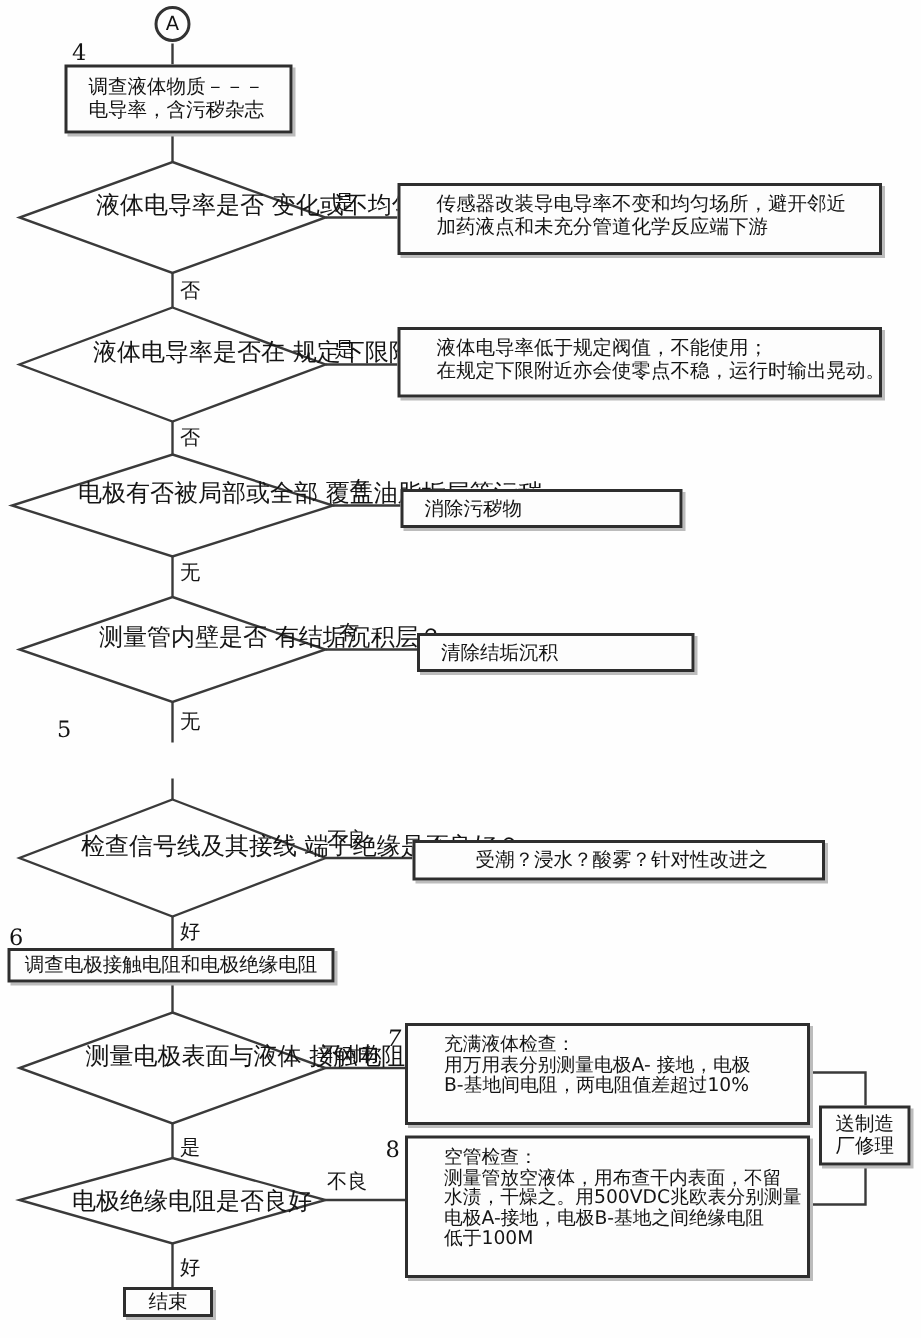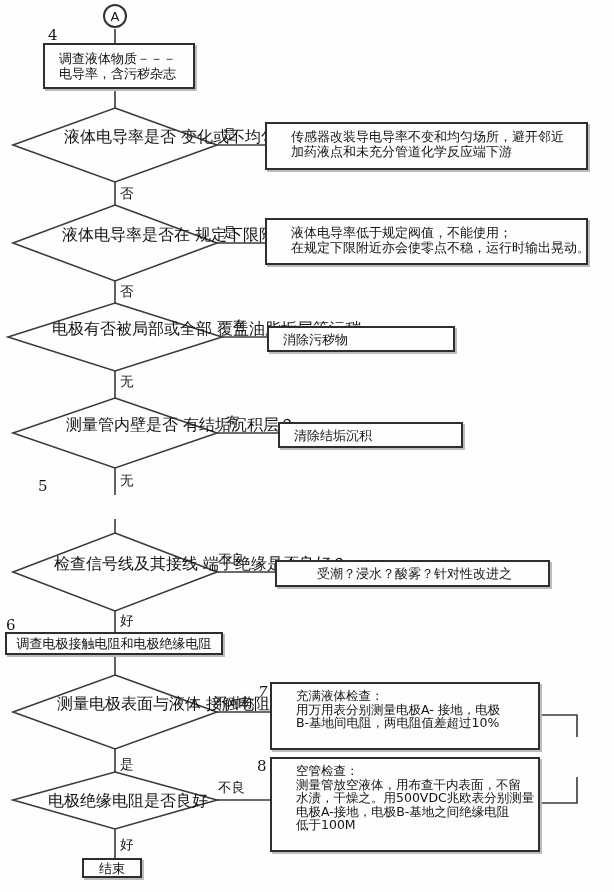--- a/index.html
+++ b/index.html
@@ -158,18 +158,24 @@
   </div>
 
   <div class="box padmid lh13 fs12" style="left:270px;top:757px;width:270px;height:95px;">
     <span class="ln">空管检查：</span>
     <span class="ln">测量管放空液体，用布查干内表面，不留</span>
     <span class="ln">水渍，干燥之。用500VDC兆欧表分别测量</span>
     <span class="ln">电极A-接地，电极B-基地之间绝缘电阻</span>
     <span class="ln">低于100M</span>
   </div>
 
+  <div class="box centerbox" style="left:546px;top:737px;width:61px;height:40px;">
+    <div style="text-align:left;">
+      <span class="ln">送制造</span>
+      <span class="ln">厂修理</span>
+    </div>
+  </div>
 
   <div class="box centerbox" style="left:82px;top:858px;width:60px;height:20px;">
     <span>结束</span>
   </div>
 
 </div>
 
 </body></html>

